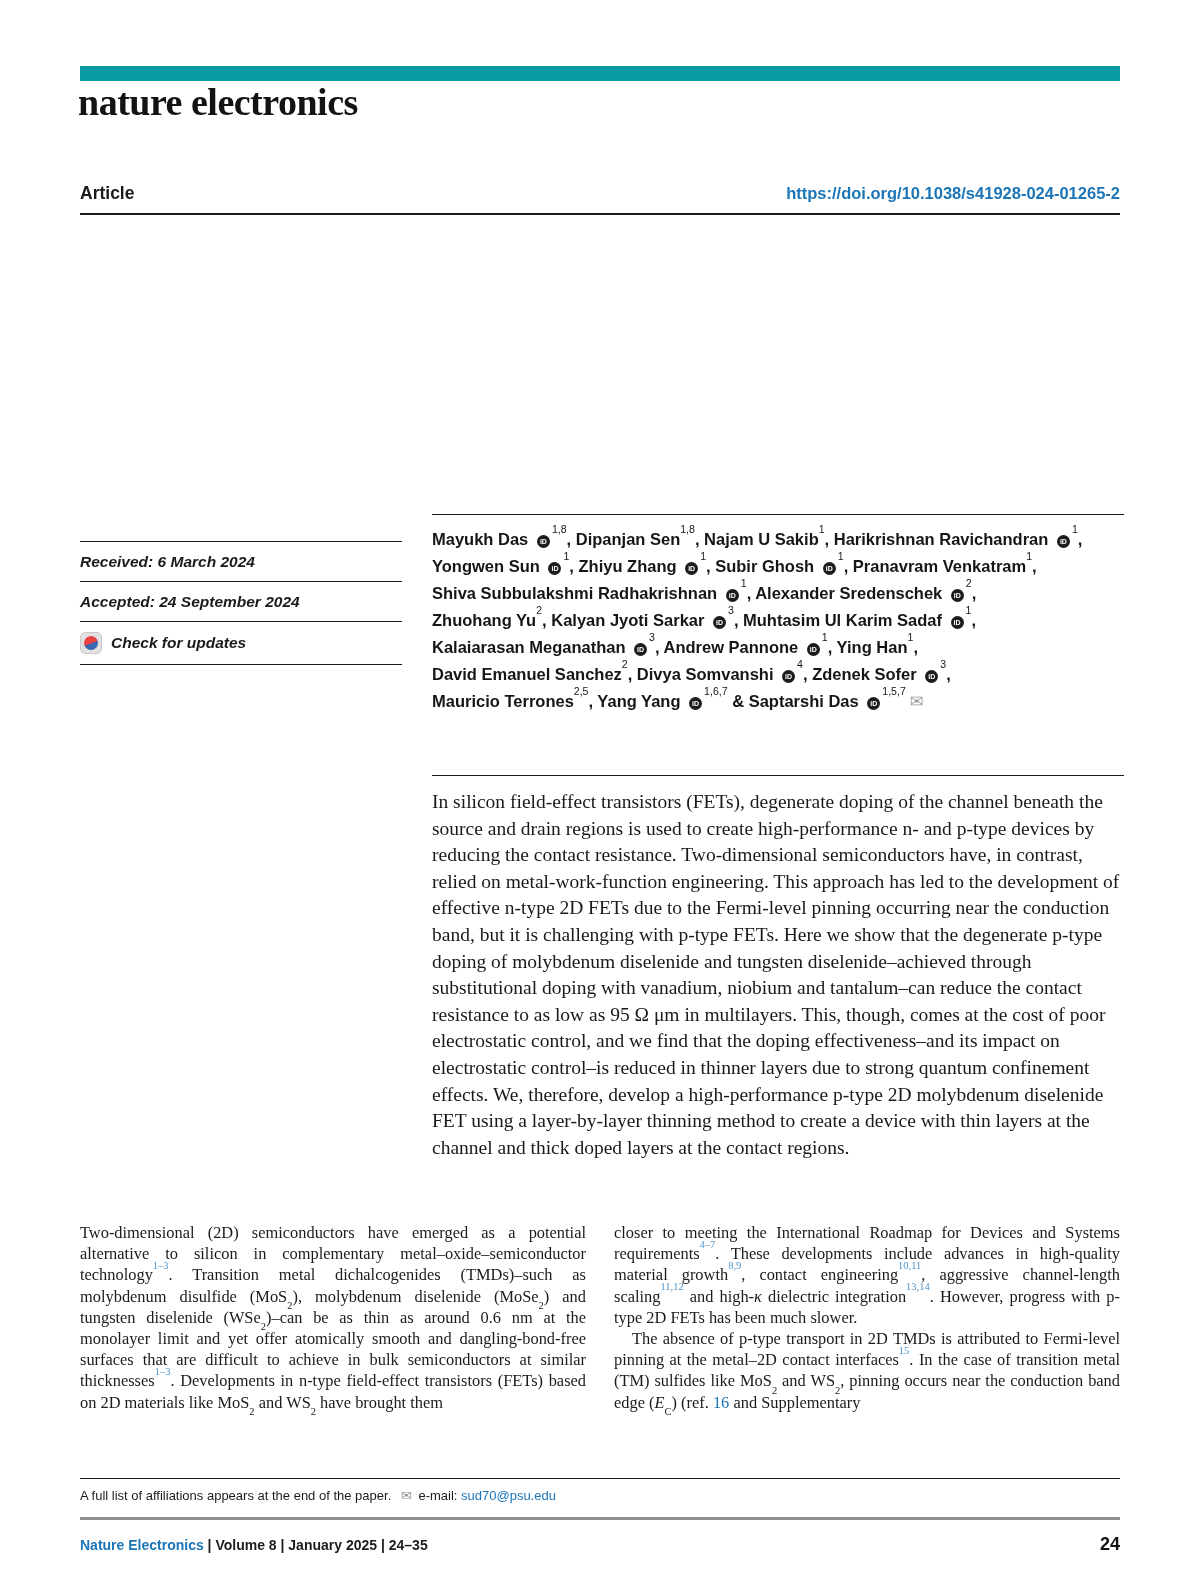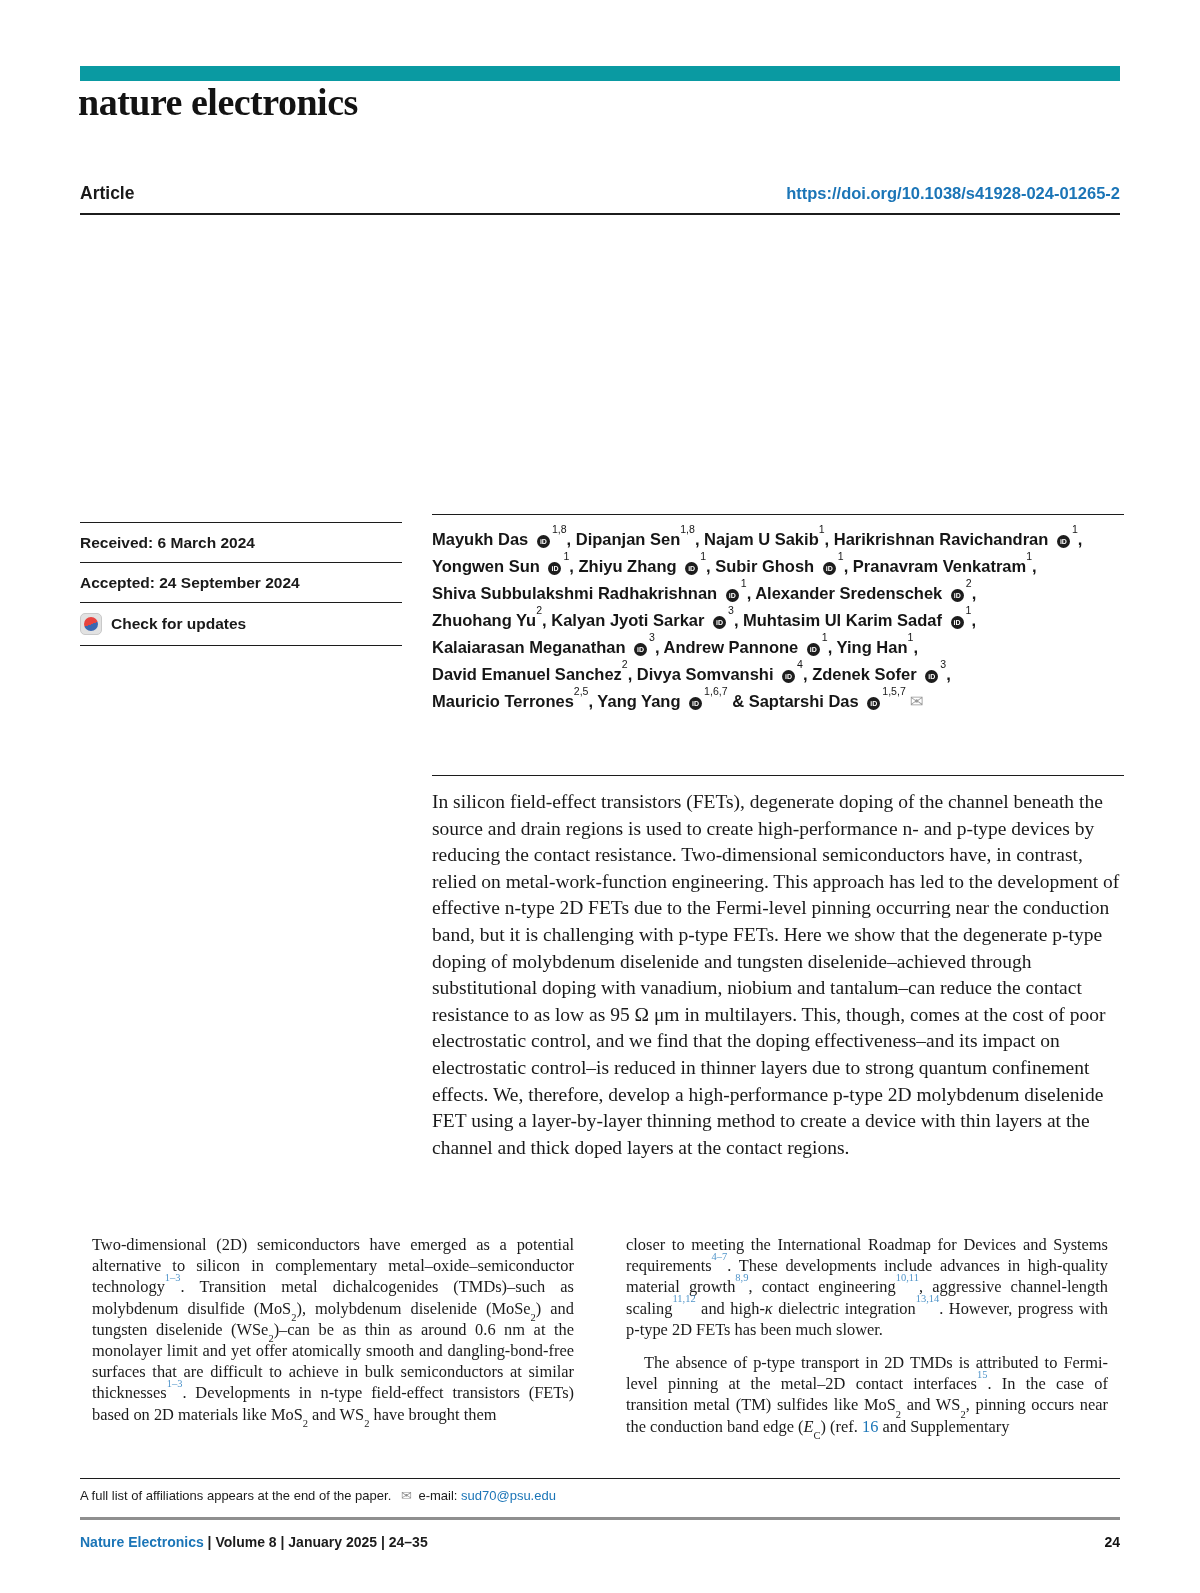--- a/index.html
+++ b/index.html
@@ -15,21 +15,21 @@
   .article-label{font-size:17.5px;font-weight:700;color:#1a1a1a;}
   .doi-link{font-size:16.5px;font-weight:700;color:#1b75b7;text-decoration:none;cursor:pointer;}
   .header-rule{position:absolute;left:80px;top:213px;width:1040px;height:2px;background:#1c1c1c;}
 
   
   .title{position:absolute;left:78px;top:222px;width:1010px;font-family:"Liberation Serif",serif;
          font-weight:700;font-size:45px;line-height:55px;letter-spacing:-0.8px;color:#111;
          white-space:pre-line;}
 
   
-  .info-col{position:absolute;left:80px;top:522px;width:322px;}
+  .info-col{position:absolute;left:80px;top:541px;width:322px;font-style:italic;}
   .info-row{border-top:1.4px solid #1c1c1c;padding:10px 0 10px 0;min-height:19px;
             display:flex;align-items:center;gap:9px;}
   .info-row:last-child{border-bottom:1.4px solid #1c1c1c;}
   .info-bold{font-size:15.5px;font-weight:700;color:#1a1a1a;}
   .info-serif{font-family:"Liberation Serif",serif;font-size:16px;color:#1f1f1f;}
   .cfu-icon{width:22px;height:22px;border-radius:5px;background:#e2e2e2;border:1px solid #c9c9c9;
             display:flex;align-items:center;justify-content:center;box-sizing:border-box;flex:0 0 auto;}
   .cfu-dot{width:14px;height:14px;border-radius:50%;
            background:linear-gradient(160deg,#e8433f 0 52%,#3b67b0 52% 100%);}
 
@@ -51,34 +51,34 @@
   
   .abstract{position:absolute;left:432px;top:775px;width:692px;border-top:1.4px solid #1c1c1c;
             padding-top:13px;font-family:"Liberation Serif",serif;font-size:19.5px;
             line-height:26.6px;color:#191919;}
 
   
   .col{position:absolute;top:1222px;width:506px;font-family:"Liberation Serif",serif;
        font-size:16.4px;line-height:21.2px;color:#1b1b1b;text-align:justify;}
   .col-left{left:80px;}
   .col-right{left:614px;}
-  .col p{margin:12px;}
+  .col p{margin:0;}
   .col p.indent{text-indent:18px;}
 
   
   .foot-rule-thin{position:absolute;left:80px;top:1478px;width:1040px;height:1.4px;background:#1c1c1c;}
   .affil-line{position:absolute;left:80px;top:1488px;width:1040px;font-size:13px;color:#1c1c1c;}
   .affil-line .env{color:#8f8f8f;margin:0 3px 0 6px;}
   .affil-line .email{color:#1b75b7;cursor:pointer;}
   .foot-rule-thick{position:absolute;left:80px;top:1517px;width:1040px;height:3px;background:#8f8f8f;}
   .journal-line{position:absolute;left:80px;top:1534px;width:1040px;display:flex;
                 justify-content:space-between;align-items:baseline;font-size:14px;font-weight:700;}
   .journal-link{color:#1b75b7;cursor:pointer;}
   .journal-meta{color:#1c1c1c;}
-  .page-num{color:#111;font-size:14px;}
+  .page-num{color:#111;font-size:18px;}
 </style>
 </head>
 <body>
 
 <div class="page">
 
   <div class="accent-bar"></div>
   <div class="wordmark">nature electronics</div>
 
   <div class="article-row">

